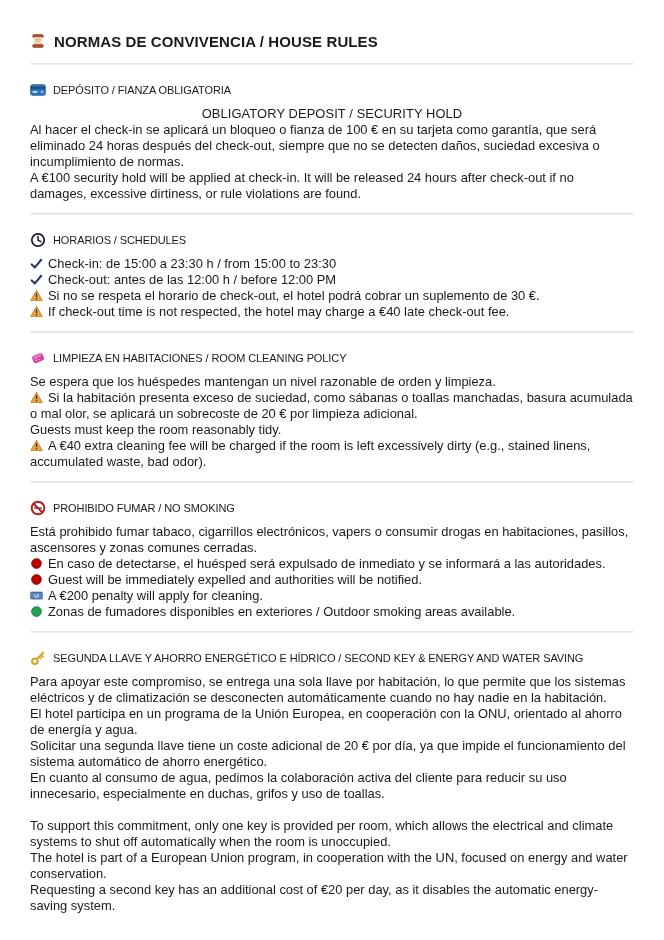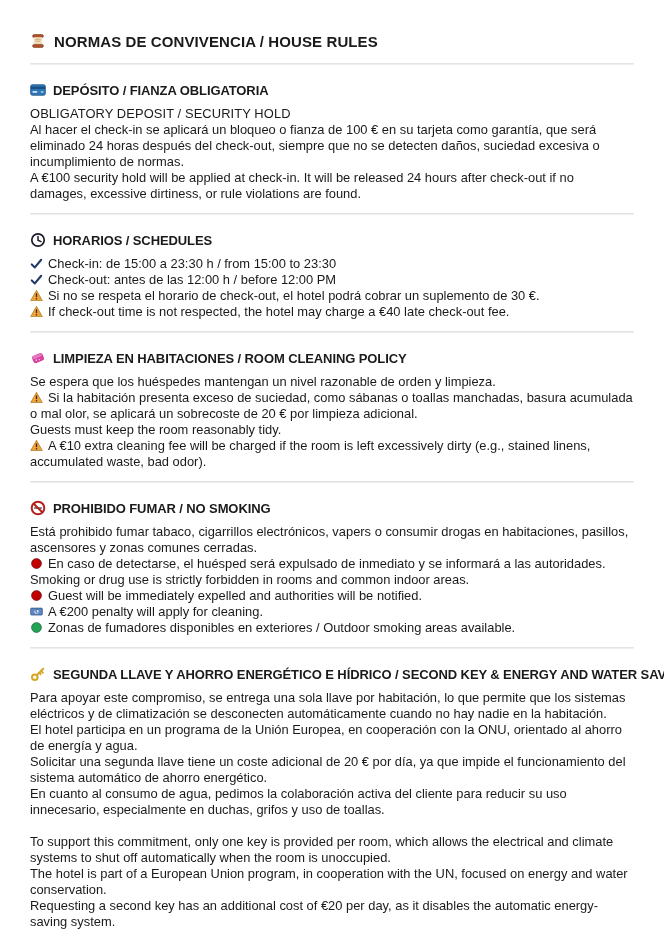--- a/index.html
+++ b/index.html
@@ -16,24 +16,24 @@
   .title-row h1 { font-size: 15px; font-weight: 700; margin: 0; letter-spacing: 0.1px; }
 
   .divider {
     height: 2px;
     margin: 11px 0 15px 0;
     background: linear-gradient(#dedede, #f2f2f2);
     border-radius: 1px;
   }
 
   .sec-title { display: flex; align-items: center; gap: 7px; margin: 0 0 6px 0; height: 20px; }
-  .sec-title .txt { font-size: 13px; font-weight: 700; white-space: nowrap; letter-spacing: -0.1px; }
+  .sec-title .txt { font-size: 11px; font-weight: 400; white-space: nowrap; letter-spacing: -0.1px; }
 
   p { margin: 0; font-size: 12.9px; line-height: 16px; }
-  .subhead { letter-spacing: 0.1px; }
+  .subhead { letter-spacing: 0.1px; text-align: center; }
   .gap { height: 16px; }
 
   .icn { display: inline-flex; width: 16px; height: 16px; flex: 0 0 16px; }
   .icn svg { width: 100%; height: 100%; }
   .li-icn { display: inline-block; width: 13px; height: 13px; vertical-align: -2px; margin-right: 5px; }
   .li-icn svg { width: 13px; height: 13px; display: block; }
 </style>
 </head>
 <body>
 
@@ -132,21 +132,21 @@
             <rect x="7.2" y="5.4" width="1.6" height="4.6" fill="#3a2a00"></rect>
             <rect x="7.2" y="11.2" width="1.6" height="1.7" fill="#3a2a00"></rect>
           </svg></span><span>Si la habitación presenta exceso de suciedad, como sábanas o toallas manchadas, basura acumulada o mal olor, se aplicará un sobrecoste de 20 € por limpieza adicional.</span>
     </p>
     <p>Guests must keep the room reasonably tidy.</p>
     <p>
       <span class="li-icn"><svg viewBox="0 0 16 16">
             <path d="M8 1.6 L15.2 14.2 H0.8 Z" fill="#f0a33a" stroke="#96660a" stroke-width="0.7"></path>
             <rect x="7.2" y="5.4" width="1.6" height="4.6" fill="#3a2a00"></rect>
             <rect x="7.2" y="11.2" width="1.6" height="1.7" fill="#3a2a00"></rect>
-          </svg></span><span>A €10 extra cleaning fee will be charged if the room is left excessively dirty (e.g., stained linens, accumulated waste, bad odor).</span>
+          </svg></span><span>A €40 extra cleaning fee will be charged if the room is left excessively dirty (e.g., stained linens, accumulated waste, bad odor).</span>
     </p>
   </section>
 
   <div class="divider"></div>
 
   <section>
     <div class="sec-title">
       <span class="icn">
         <svg viewBox="0 0 16 16">
           <circle cx="8" cy="8" r="6.3" fill="#ffffff" stroke="#b3201d" stroke-width="2"></circle>
@@ -155,21 +155,20 @@
         </svg>
       </span>
       <span class="txt">PROHIBIDO FUMAR / NO SMOKING</span>
     </div>
     <p>Está prohibido fumar tabaco, cigarrillos electrónicos, vapers o consumir drogas en habitaciones, pasillos, ascensores y zonas comunes cerradas.</p>
     <p>
       <span class="li-icn"><svg viewBox="0 0 16 16">
             <circle cx="8" cy="8" r="6" fill="#c00000" stroke="#7f0000" stroke-width="1"></circle>
           </svg></span><span>En caso de detectarse, el huésped será expulsado de inmediato y se informará a las autoridades.</span>
     </p>
-    <p>Smoking or drug use is strictly forbidden in rooms and common indoor areas.</p>
     <p>
       <span class="li-icn"><svg viewBox="0 0 16 16">
             <circle cx="8" cy="8" r="6" fill="#c00000" stroke="#7f0000" stroke-width="1"></circle>
           </svg></span><span>Guest will be immediately expelled and authorities will be notified.</span>
     </p>
     <p>
       <span class="li-icn"><svg viewBox="0 0 16 16">
             <rect x="0.8" y="3.8" width="14.4" height="8.6" rx="1" fill="#5b86c5" stroke="#27497c" stroke-width="0.8"></rect>
             <circle cx="8" cy="8.1" r="2.7" fill="#dfe9f5"></circle>
             <text x="8" y="10.2" font-size="6" font-family="Liberation Sans, sans-serif" fill="#27497c" text-anchor="middle">€</text>

